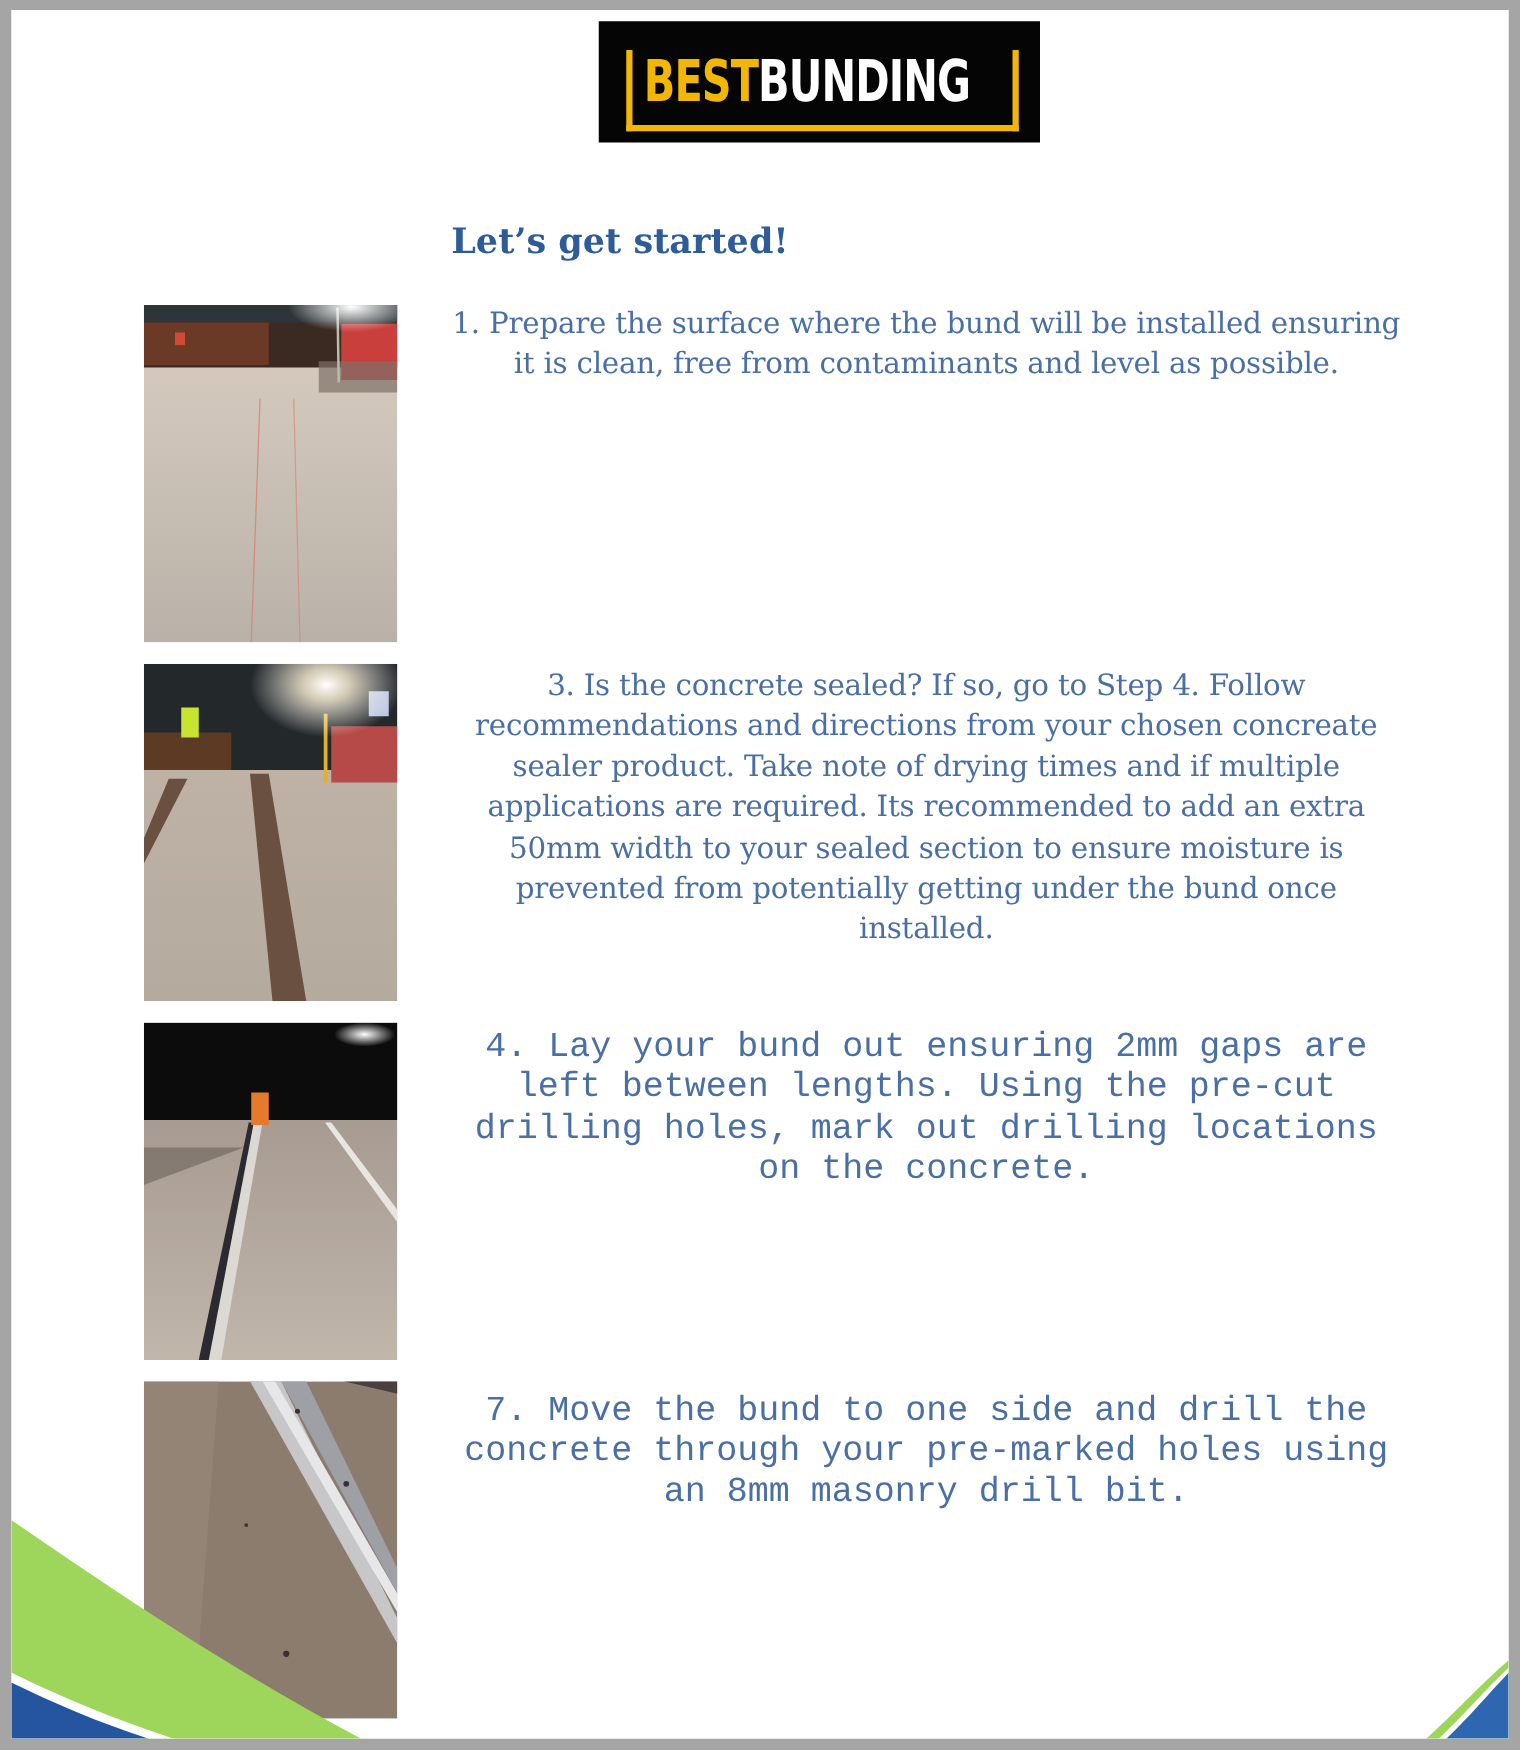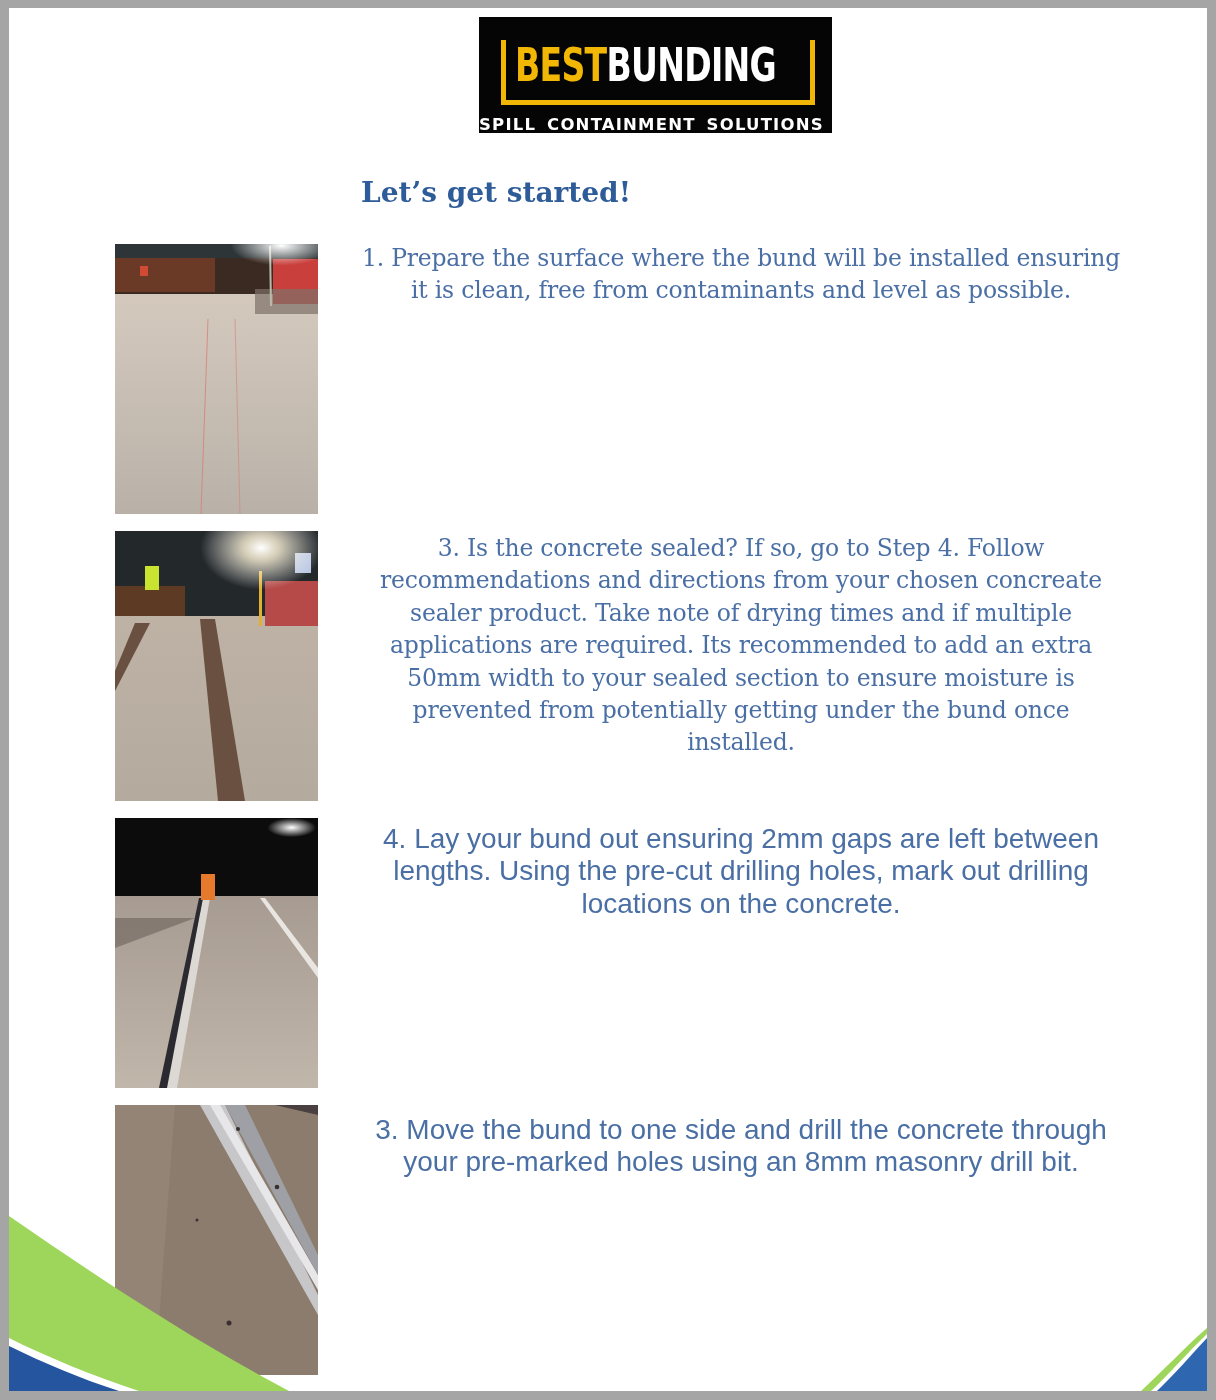--- a/index.html
+++ b/index.html
@@ -14,21 +14,21 @@
     position: absolute;
     left: 9px; top: 8px;
     width: 1198px; height: 1383px;
     background: #ffffff;
     overflow: hidden;
   }
   
   .logo {
     position: absolute;
     left: 470px; top: 9px;
-    width: 353px; height: 116px;
+    width: 353px; height: 97px;
     background: #050505;
   }
   .logo .bracket {
     position: absolute;
     left: 22px; top: 23px;
     width: 304px; height: 60px;
     border: 5px solid #f2b705;
     border-top: none;
   }
   .logo .wordmark {
@@ -70,21 +70,21 @@
     width: 760px;
     color: #4a6fa5;
     font-family: "DejaVu Serif", "Liberation Serif", serif;
     font-size: 23.5px;
     line-height: 32.4px;
     margin: 0;
     letter-spacing: -0.2px;
     text-align: center;
   }
   .step-text.condensed {
-    font-family: Liberation Sans, sans-serif;
+    font-family: Liberation Mono, monospace;
     font-size: 28px;
     letter-spacing: 0;
   }
   .photo {
     position: absolute;
     left: 106px;
     width: 203px; height: 270px;
     overflow: hidden;
   }
   .photo svg { display: block; width: 100%; height: 100%; }
@@ -195,21 +195,21 @@
       <circle cx="123" cy="24" r="2" fill="#3a3030"></circle>
       <circle cx="162" cy="82" r="2.3" fill="#3a3030"></circle>
       <circle cx="82" cy="115" r="1.5" fill="#3a3030"></circle>
       <circle cx="114" cy="218" r="2.5" fill="#3a3030"></circle>
     </svg>
   </div>
 
   <p class="step-text" style="top:234px;">1. Prepare the surface where the bund will be installed ensuring it is clean, free from contaminants and level as possible.</p>
   <p class="step-text" style="top:524px;">3. Is the concrete sealed? If so, go to Step 4. Follow recommendations and directions from your chosen concreate sealer product. Take note of drying times and if multiple applications are required. Its recommended to add an extra 50mm width to your sealed section to ensure moisture is prevented from potentially getting under the bund once installed.</p>
   <p class="step-text condensed" style="top:815px; width:760px;">4. Lay your bund out ensuring 2mm gaps are left between lengths. Using the pre-cut drilling holes, mark out drilling locations on the concrete.</p>
-  <p class="step-text condensed" style="top:1106px; width:760px;">3. Move the bund to one side and drill the concrete through your pre-marked holes using an 8mm masonry drill bit.</p>
+  <p class="step-text condensed" style="top:1106px; width:760px;">7. Move the bund to one side and drill the concrete through your pre-marked holes using an 8mm masonry drill bit.</p>
 
   <svg class="swoosh" viewBox="0 0 1198 1383">
     <path d="M0,1208 C90,1270 180,1330 280,1383 L0,1383 Z" fill="#9dd65a"></path>
     <path d="M0,1330 C40,1350 85,1368 130,1383 L0,1383 Z" fill="#ffffff"></path>
     <path d="M0,1338 C35,1355 70,1370 110,1383 L0,1383 Z" fill="#2655a0"></path>
     <path d="M1198,1320 C1175,1340 1155,1362 1132,1383 L1198,1383 Z" fill="#9dd65a"></path>
     <path d="M1198,1326 C1178,1345 1162,1364 1142,1383 L1198,1383 Z" fill="#ffffff"></path>
     <path d="M1198,1330 C1181,1348 1166,1366 1148,1383 L1198,1383 Z" fill="#2f66b0"></path>
   </svg>
 </div>

